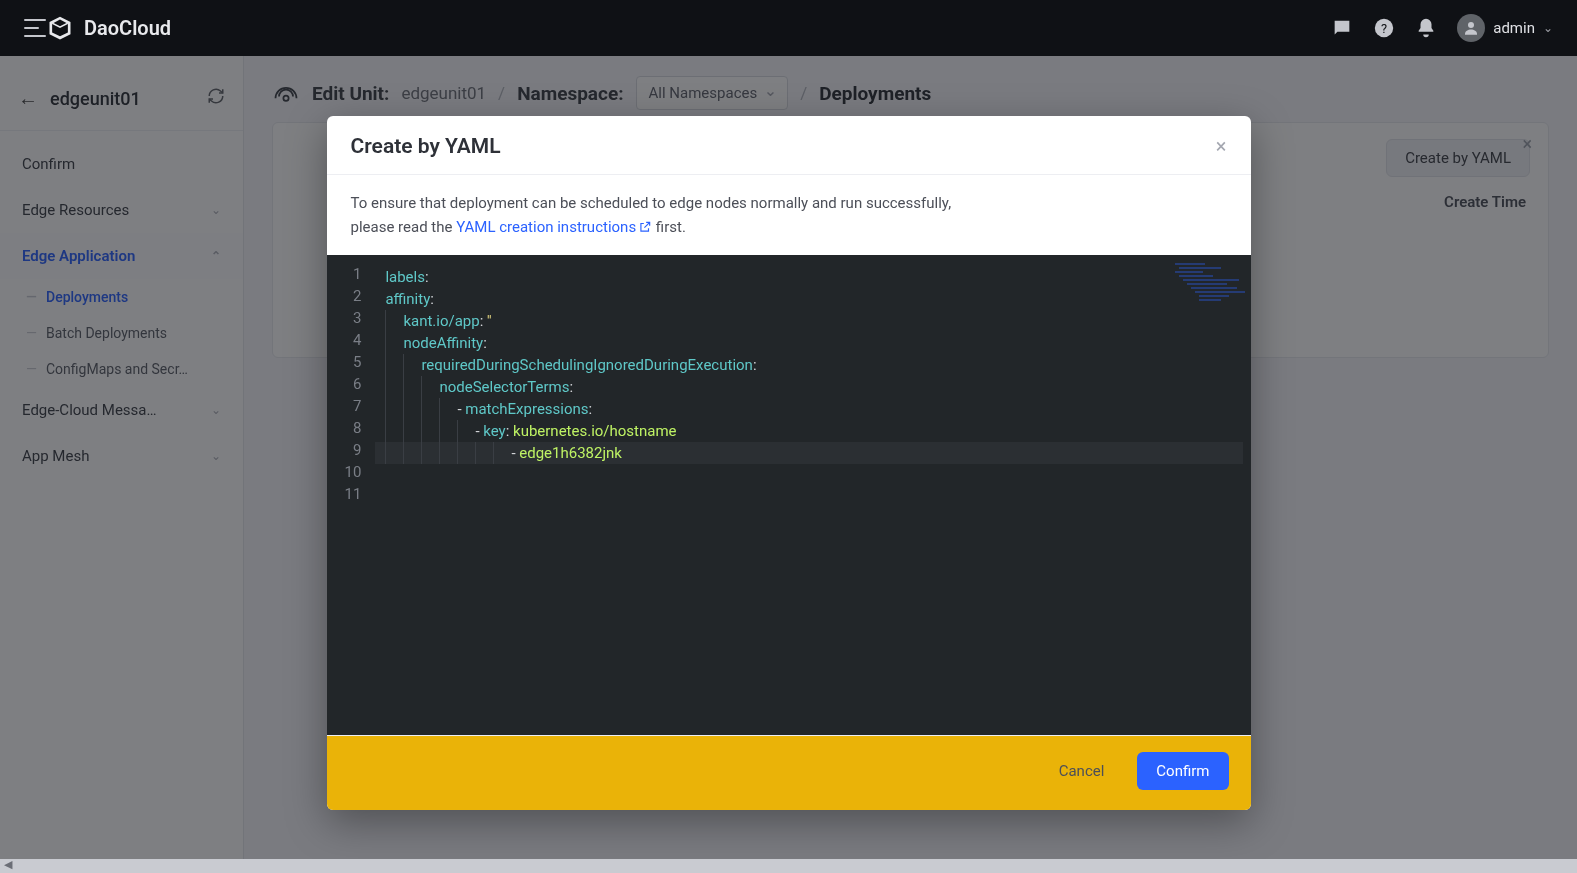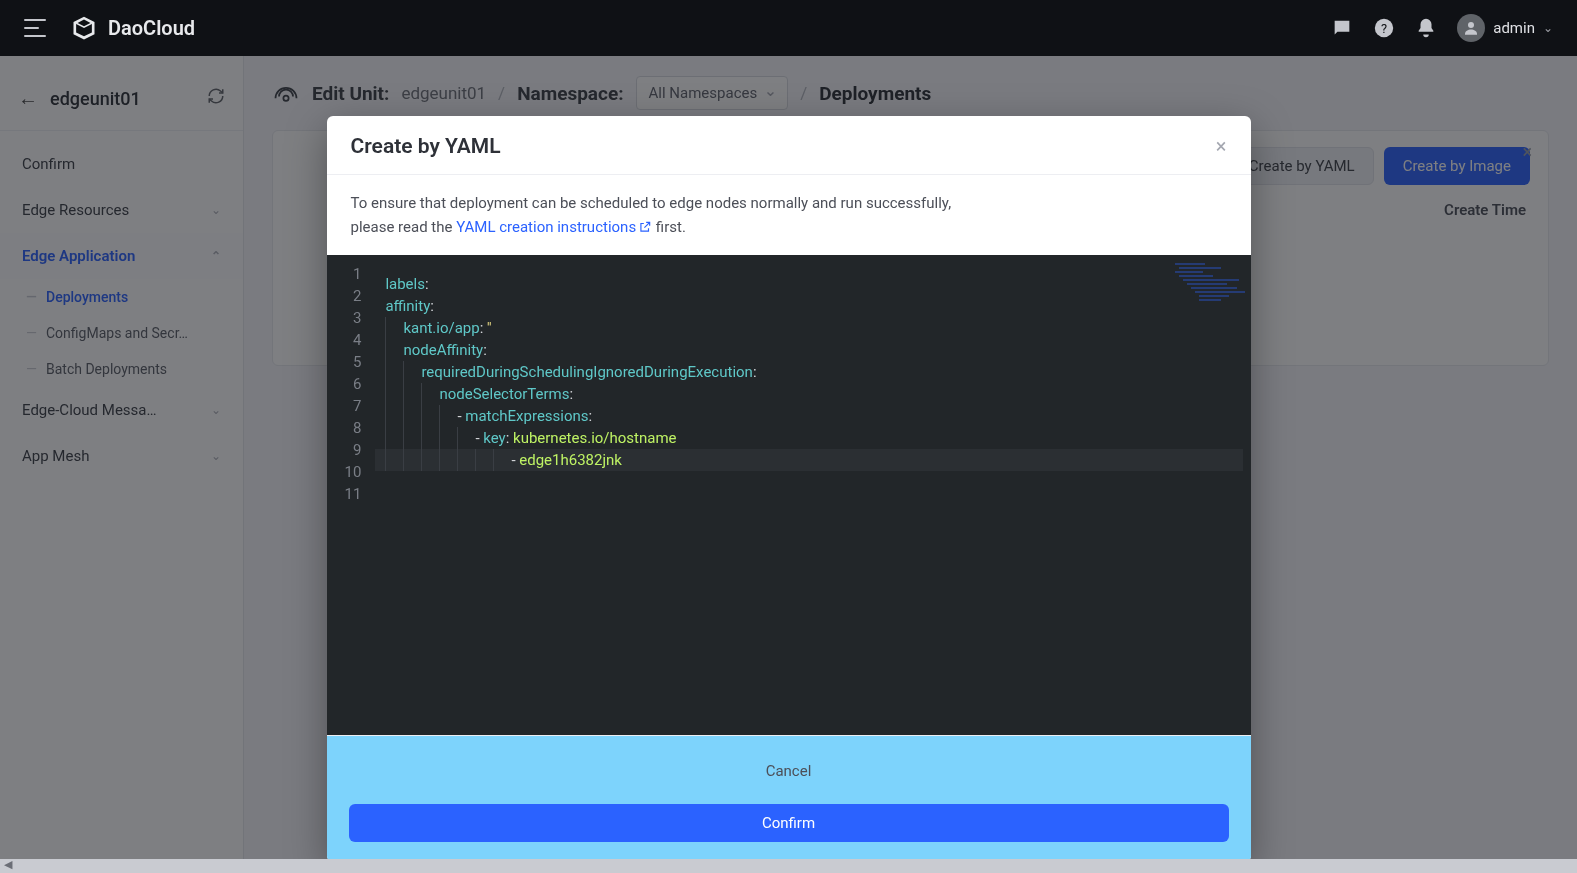--- a/index.html
+++ b/index.html
@@ -1,19 +1,19 @@
 <!DOCTYPE html>
 <html><head>
 <meta charset="utf-8">
 <style>
 * { margin:0; padding:0; box-sizing:border-box; font-family:-apple-system,BlinkMacSystemFont,"Segoe UI",Roboto,sans-serif; }
 body { width:1577px; height:873px; background:#0f1115; overflow:hidden; position:relative; }
 
 .topbar { height:56px; background:#0f1115; display:flex; align-items:center; padding:0 24px; justify-content:space-between; }
-.topbar-left { display:flex; align-items:center; gap:24px; }
+.topbar-left { display:flex; align-items:center; }
 .hamburger { width:22px; height:18px; display:flex; flex-direction:column; justify-content:space-between; cursor:pointer; }
 .hamburger span { height:2px; background:#c4c6cc; border-radius:1px; }
 .hamburger span:nth-child(2) { width:70%; }
 .logo { display:flex; align-items:center; gap:10px; color:#e8e9ec; font-weight:600; font-size:20px; }
 .logo-icon { width:28px; height:28px; }
 .topbar-right { display:flex; align-items:center; gap:20px; color:#c4c6cc; }
 .topbar-right .icon { width:22px; height:22px; cursor:pointer; fill:#c4c6cc; }
 .user-dropdown { display:flex; align-items:center; gap:8px; cursor:pointer; color:#dfe0e4; font-size:15px; }
 .avatar { width:28px; height:28px; border-radius:50%; background:#5f6368; display:flex; align-items:center; justify-content:center; }
 .avatar svg{ width:18px; height:18px; fill:#c4c6cc;}
@@ -28,21 +28,21 @@
 
 .nav { padding:10px 0; }
 .nav-item { display:flex; align-items:center; justify-content:space-between; padding:14px 22px; font-size:15px; color:#3a3e46; cursor:pointer; }
 .nav-item.active { color:#2b62ff; font-weight:600; background:#f2f5ff40; }
 .nav-item .exp { font-size:12px; color:#aeb1ba; }
 .subnav .nav-sub { padding:10px 22px 10px 46px; font-size:14px; color:#5a5e67; cursor:pointer; position:relative; white-space:nowrap; overflow:hidden; text-overflow:ellipsis; }
 .subnav .nav-sub:before { content:"—"; position:absolute; left:26px; color:#c7cad2; }
 .subnav .nav-sub.sel { color:#2b62ff; font-weight:500; }
 
 .main { flex:1; padding:20px 28px; overflow:hidden; }
-.breadcrumb { display:flex; align-items:center; gap:12px; font-size:17px; color:#3a3e46; margin-bottom:20px; }
+.breadcrumb { display:flex; align-items:center; gap:12px; font-size:17px; color:#3a3e46; margin-bottom:12px; }
 .breadcrumb .bc-label { font-weight:700; font-size:19px; }
 .bc-edgeicon { width:28px; height:28px; color:#3a3e46; }
 .bc-sep { color:#b5b8c0; }
 .bc-val { color:#6d7079; }
 .bc-strong { font-weight:700; font-size:19px; color:#2b2f36; }
 .select { border:1px solid #d7dae1; border-radius:4px; padding:7px 30px 7px 12px; font-size:15px; color:#60636c; background:#fff; position:relative; }
 .select:after { content:"⌄"; position:absolute; right:10px; top:4px; color:#a6a9b2; font-size:16px; }
 
 .panel { background:#fff; border:1px solid #e6e8ed; border-radius:6px; padding:16px 18px; }
 .panel-top { display:flex; justify-content:space-between; align-items:center; position:relative; }
@@ -65,31 +65,31 @@
 .info-text a { color:#2b62ff; text-decoration:none; }
 .ext-icon{ display:inline-block; vertical-align:-2px; margin-left:2px;}
 .info-buttons { display:flex; gap:12px; border:2px solid #e43a2f; padding:6px 10px; border-radius:4px; }
 
 .editor { background:#222629; font-family:"SFMono-Regular",Consolas,"Liberation Mono",Menlo,monospace; font-size:15px; line-height:22px; position:relative; height:480px; overflow:auto; }
 .minimap{ position:absolute; top:6px; right:6px; width:70px; height:44px; opacity:.35; }
 .minimap rect{ fill:#2b62ff; }
 .editor-body { display:flex; }
 .gutter { padding:8px 10px 8px 18px; text-align:right; color:#7a7e86; user-select:none; background:#222629; }
 .gutter div{ height:22px; }
-.code { padding:18px 8px 8px 4px; flex:1; color:#d6d8dc; }
+.code { padding:11px 8px 8px 4px; flex:1; color:#d6d8dc; }
 .code .line { height:22px; white-space:pre; position:relative; padding-left:10px; }
 .line.hl { background:#2b2f33; }
 .guide { display:inline-block; width:1px; height:22px; border-left:1px solid #3a3e44; margin-right:17px; vertical-align:top; }
 .tok-key { color:#5fc8c8; }
 .tok-col { color:#d6d8dc; }
 .tok-str { color:#d6c97a; }
 .tok-dash{ color:#d6d8dc; }
 .tok-val { color:#bef264; }
 
-.modal-footer { display:flex; justify-content:flex-end; gap:14px; padding:16px 22px 20px; border-top:1px solid #edeef2; background:#7dd3fc;flex-direction:column; }
+.modal-footer { display:flex; justify-content:flex-end; gap:14px; padding:16px 22px 20px; border-top:1px solid #edeef2; background:#eab308; }
 .btn-ghost { background:transparent; color:#4c4f58; }
 
 .bottom-scroll { position:absolute; left:0; right:0; bottom:0; height:14px; background:#c9cbd1; }
 .bottom-scroll:before{ content:"◀"; position:absolute; left:4px; top:-1px; font-size:11px; color:#6b6e76;}
 </style>
 </head>
 <body>
 
 <div class="topbar">
   <div class="topbar-left">
@@ -149,22 +149,22 @@
       <div class="nav-item">
           <span>Edge Resources</span>
           <span class="exp">⌄</span>
         </div>
       <div class="nav-item active">
           <span>Edge Application</span>
           <span class="exp">⌃</span>
         </div>
       <div class="subnav">
         <div class="nav-sub sel">Deployments</div>
+        <div class="nav-sub">Batch Deployments</div>
         <div class="nav-sub">ConfigMaps and Secr…</div>
-        <div class="nav-sub">Batch Deployments</div>
       </div>
       <div class="nav-item">
           <span>Edge-Cloud Messa…</span>
           <span class="exp">⌄</span>
         </div>
       <div class="nav-item">
           <span>App Mesh</span>
           <span class="exp">⌄</span>
         </div>
     </nav>
@@ -184,21 +184,20 @@
       <span class="select">All Namespaces</span>
       <span class="bc-sep">/</span>
       <span class="bc-strong">Deployments</span>
     </div>
 
     <div class="panel">
       <div class="panel-top">
         <span></span>
         <div class="panel-buttons">
           <button class="btn btn-grey">Create by YAML</button>
-          <button class="btn btn-primary">Create by Image</button>
         </div>
         <span class="panel-close" style="position:absolute;right:-2px;top:-6px">×</span>
       </div>
       <div class="panel-head">
         <span style="margin-left:auto">Create Time</span>
       </div>
       <div class="panel-placeholder"></div>
     </div>
   </main>
 </div>

